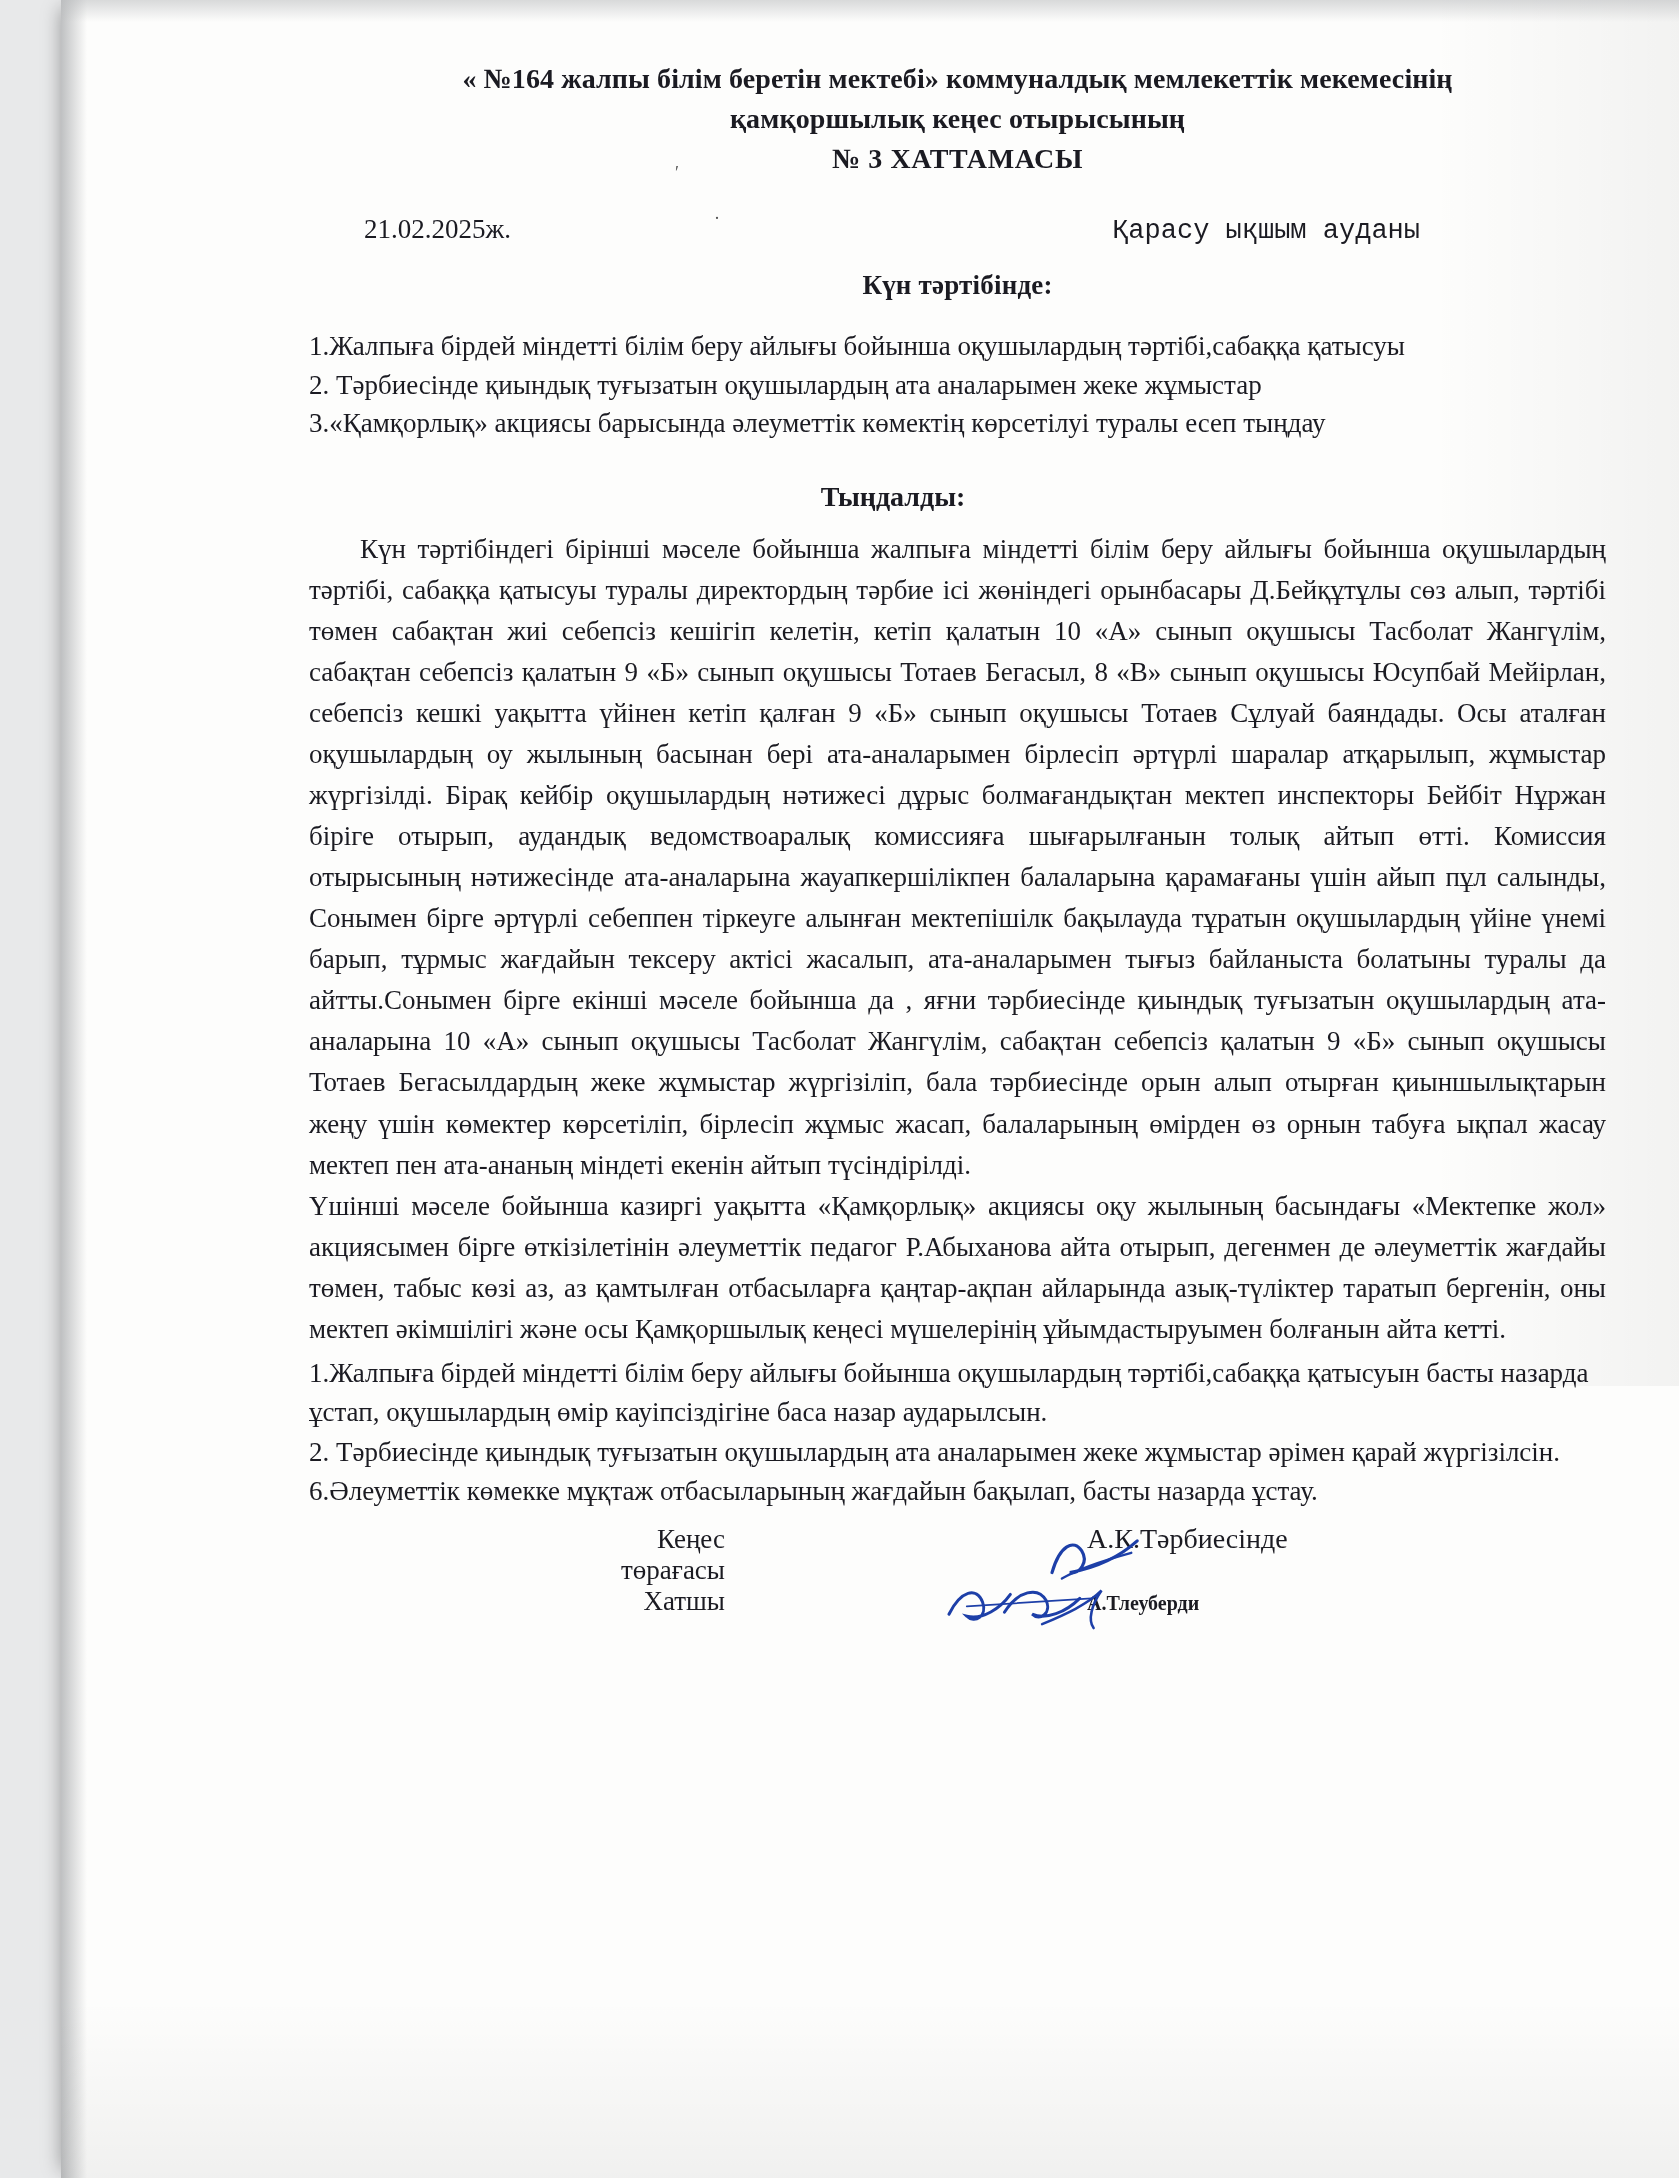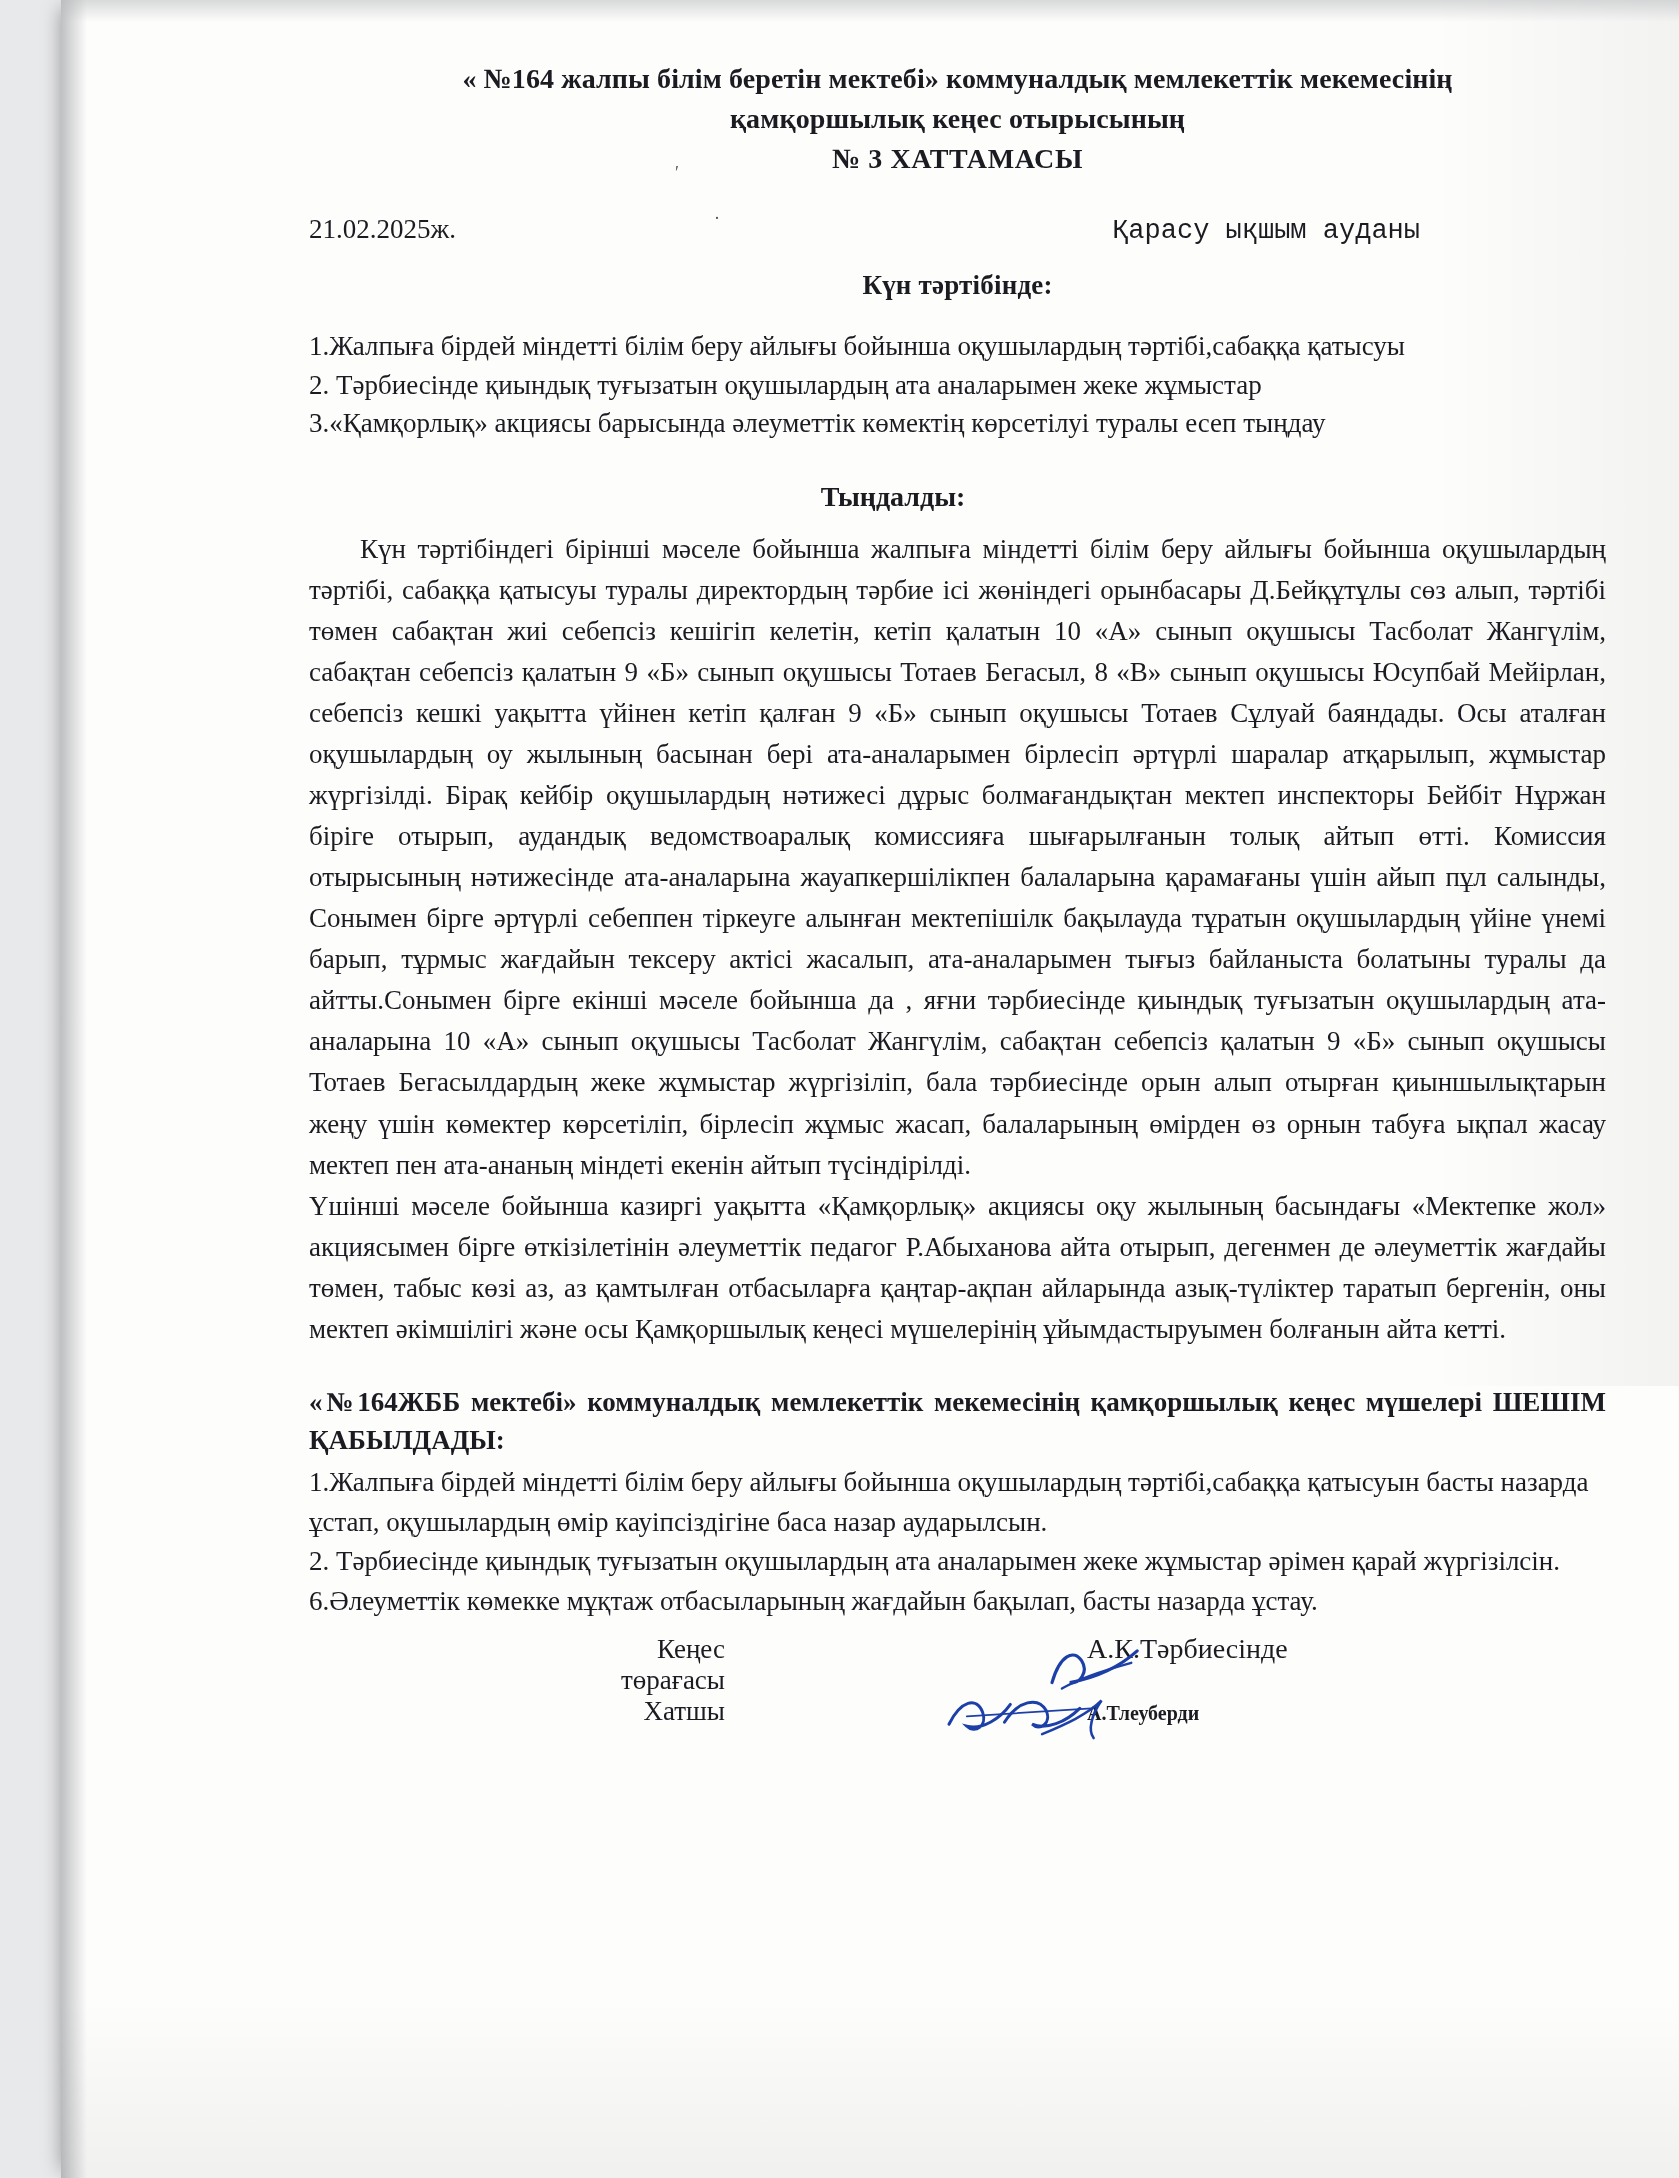--- a/index.html
+++ b/index.html
@@ -58,21 +58,21 @@
   .doc-title .line3 {
     letter-spacing: 0.6px;
   }
   .meta-row {
     display: flex;
     justify-content: space-between;
     align-items: baseline;
     margin-top: 36px;
     font-size: 27px;
   }
-  .meta-row .date { }
+  .meta-row .date { margin-left: 55px; }
   .meta-row .place { margin-right: 186px; font-family: Liberation Mono, monospace; }
 
   .section-head {
     text-align: center;
     font-weight: bold;
     font-size: 27px;
     margin-top: 24px;
     letter-spacing: 0.2px;
   }
   .agenda {
@@ -195,21 +195,20 @@
       <p>3.«Қамқорлық» акциясы барысында әлеуметтік көмектің көрсетілуі туралы есеп тыңдау</p>
     </div>
 
     <div class="heard-head">Тыңдалды:</div>
 
     <div class="body-text">
       <p class="indent">Күн тәртібіндегі бірінші мәселе бойынша жалпыға міндетті білім беру айлығы бойынша оқушылардың тәртібі, сабаққа қатысуы туралы директордың тәрбие ісі жөніндегі орынбасары Д.Бейқұтұлы сөз алып, тәртібі төмен сабақтан жиі себепсіз кешігіп келетін, кетіп қалатын 10 «А» сынып оқушысы Тасболат Жангүлім,  сабақтан себепсіз қалатын 9 «Б» сынып оқушысы Тотаев Бегасыл, 8 «В» сынып оқушысы Юсупбай Мейірлан, себепсіз кешкі уақытта үйінен кетіп қалған 9 «Б» сынып оқушысы Тотаев Сұлуай баяндады. Осы аталған оқушылардың оу жылының басынан бері ата-аналарымен бірлесіп әртүрлі шаралар атқарылып, жұмыстар жүргізілді. Бірақ  кейбір оқушылардың нәтижесі дұрыс болмағандықтан мектеп инспекторы Бейбіт Нұржан  біріге отырып, аудандық ведомствоаралық комиссияға шығарылғанын толық айтып өтті. Комиссия отырысының нәтижесінде ата-аналарына жауапкершілікпен балаларына қарамағаны үшін айып пұл салынды, Сонымен бірге әртүрлі себеппен тіркеуге алынған мектепішілк бақылауда тұратын оқушылардың үйіне үнемі барып, тұрмыс жағдайын тексеру актісі жасалып, ата-аналарымен тығыз байланыста болатыны туралы да айтты.Сонымен бірге екінші мәселе бойынша да , яғни тәрбиесінде қиындық туғызатын оқушылардың ата-аналарына  10 «А» сынып оқушысы Тасболат Жангүлім,  сабақтан себепсіз қалатын 9 «Б» сынып оқушысы Тотаев Бегасылдардың  жеке жұмыстар жүргізіліп, бала тәрбиесінде орын алып отырған қиыншылықтарын жеңу үшін көмектер көрсетіліп, бірлесіп жұмыс жасап, балаларының өмірден өз орнын табуға ықпал жасау мектеп пен ата-ананың міндеті екенін айтып түсіндірілді.</p>
       <p>Үшінші мәселе бойынша казиргі уақытта «Қамқорлық» акциясы оқу жылының басындағы «Мектепке жол» акциясымен бірге өткізілетінін әлеуметтік педагог Р.Абыханова айта отырып, дегенмен де әлеуметтік жағдайы төмен, табыс көзі аз, аз қамтылған отбасыларға қаңтар-ақпан айларында азық-түліктер таратып бергенін, оны мектеп әкімшілігі және осы Қамқоршылық кеңесі мүшелерінің ұйымдастыруымен болғанын айта кетті.</p>
     </div>
 
-    <div class="decision-head">«№164ЖББ мектебі» коммуналдық мемлекеттік мекемесінің қамқоршылық кеңес мүшелері ШЕШІМ ҚАБЫЛДАДЫ:</div>
 
     <div class="decision-list">
       <p>1.Жалпыға бірдей  міндетті білім беру айлығы бойынша оқушылардың тәртібі,сабаққа қатысуын басты назарда ұстап, оқушылардың өмір кауіпсіздігіне баса назар аударылсын.</p>
       <p>2. Тәрбиесінде қиындық туғызатын оқушылардың ата аналарымен жеке жұмыстар әрімен қарай жүргізілсін.</p>
       <p>6.Әлеуметтік көмекке мұқтаж отбасыларының жағдайын бақылап, басты назарда ұстау.</p>
     </div>
 
     <div class="signatures">
       <div class="sig-row first">
         <div class="role">Кеңес төрағасы</div>

